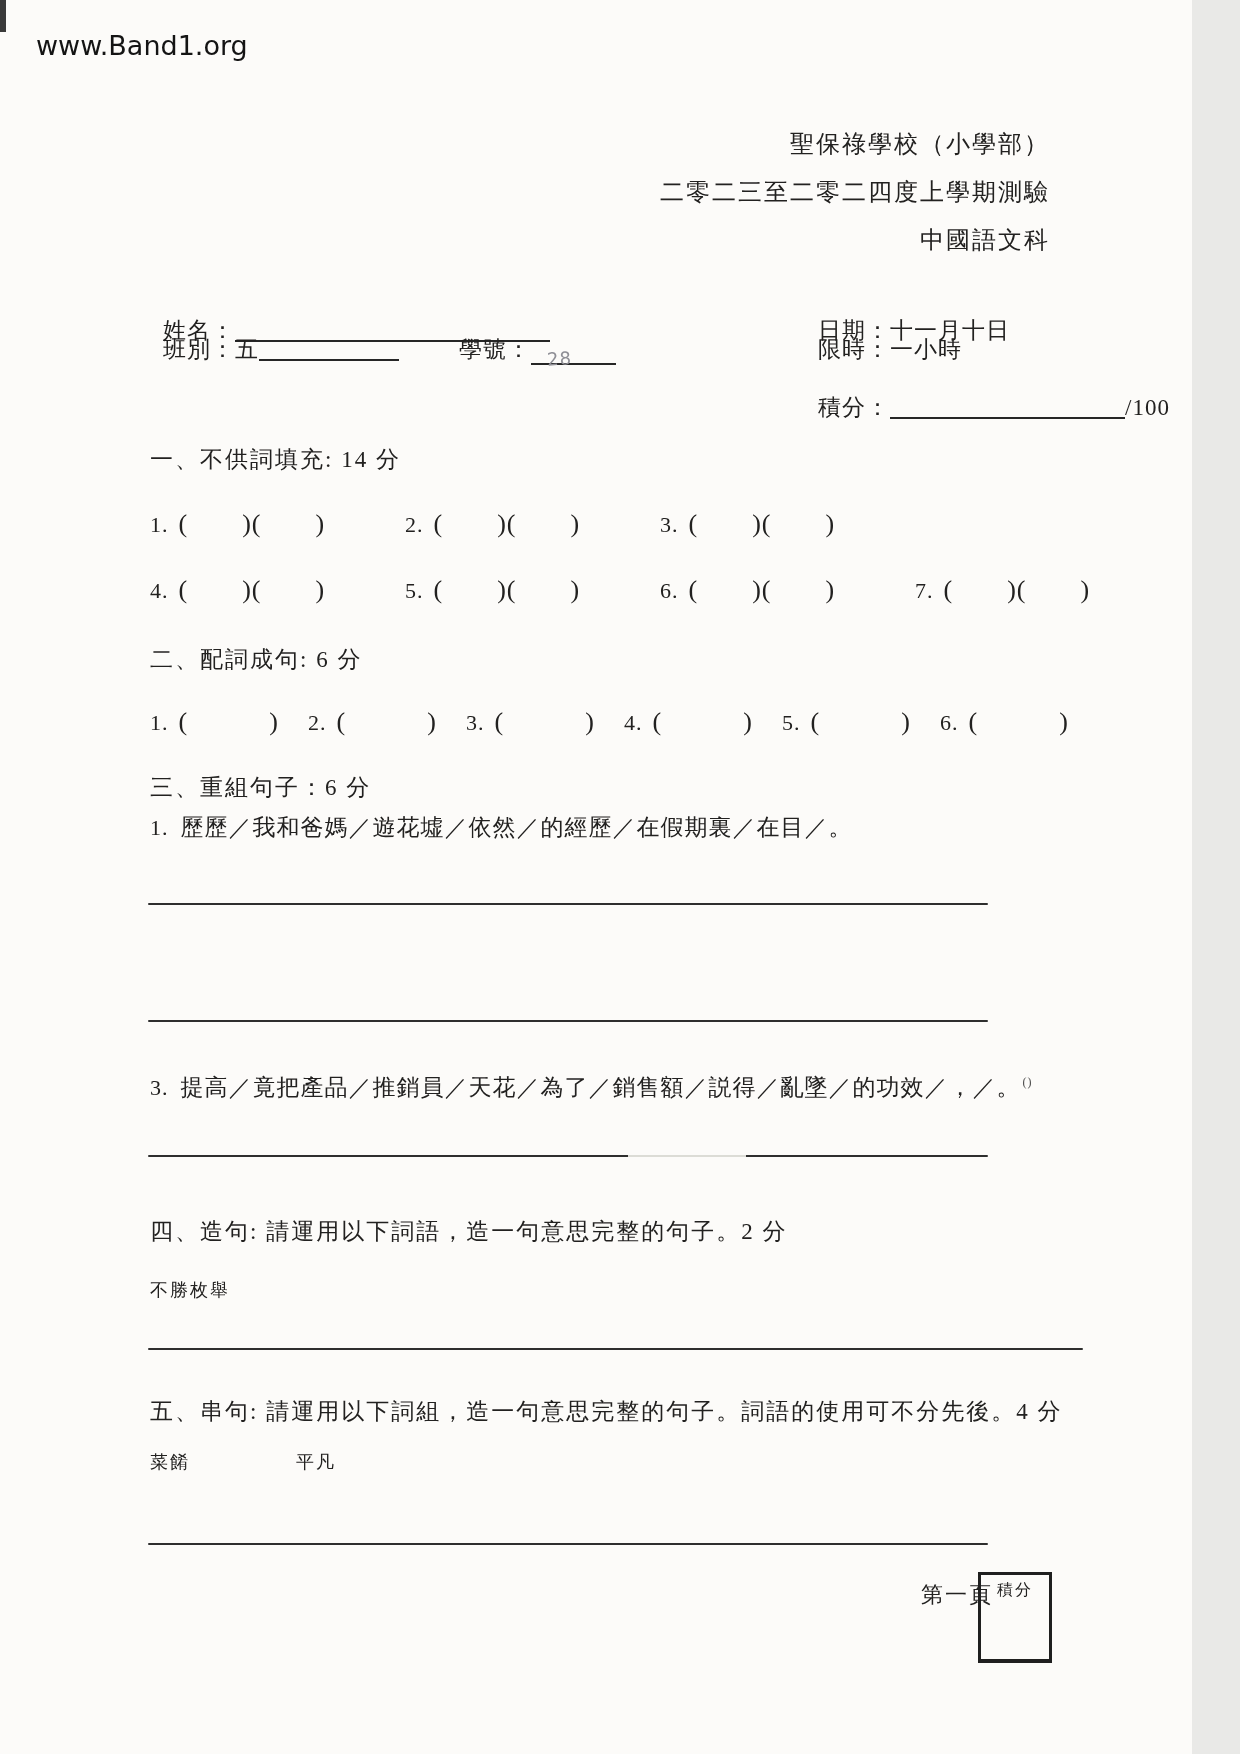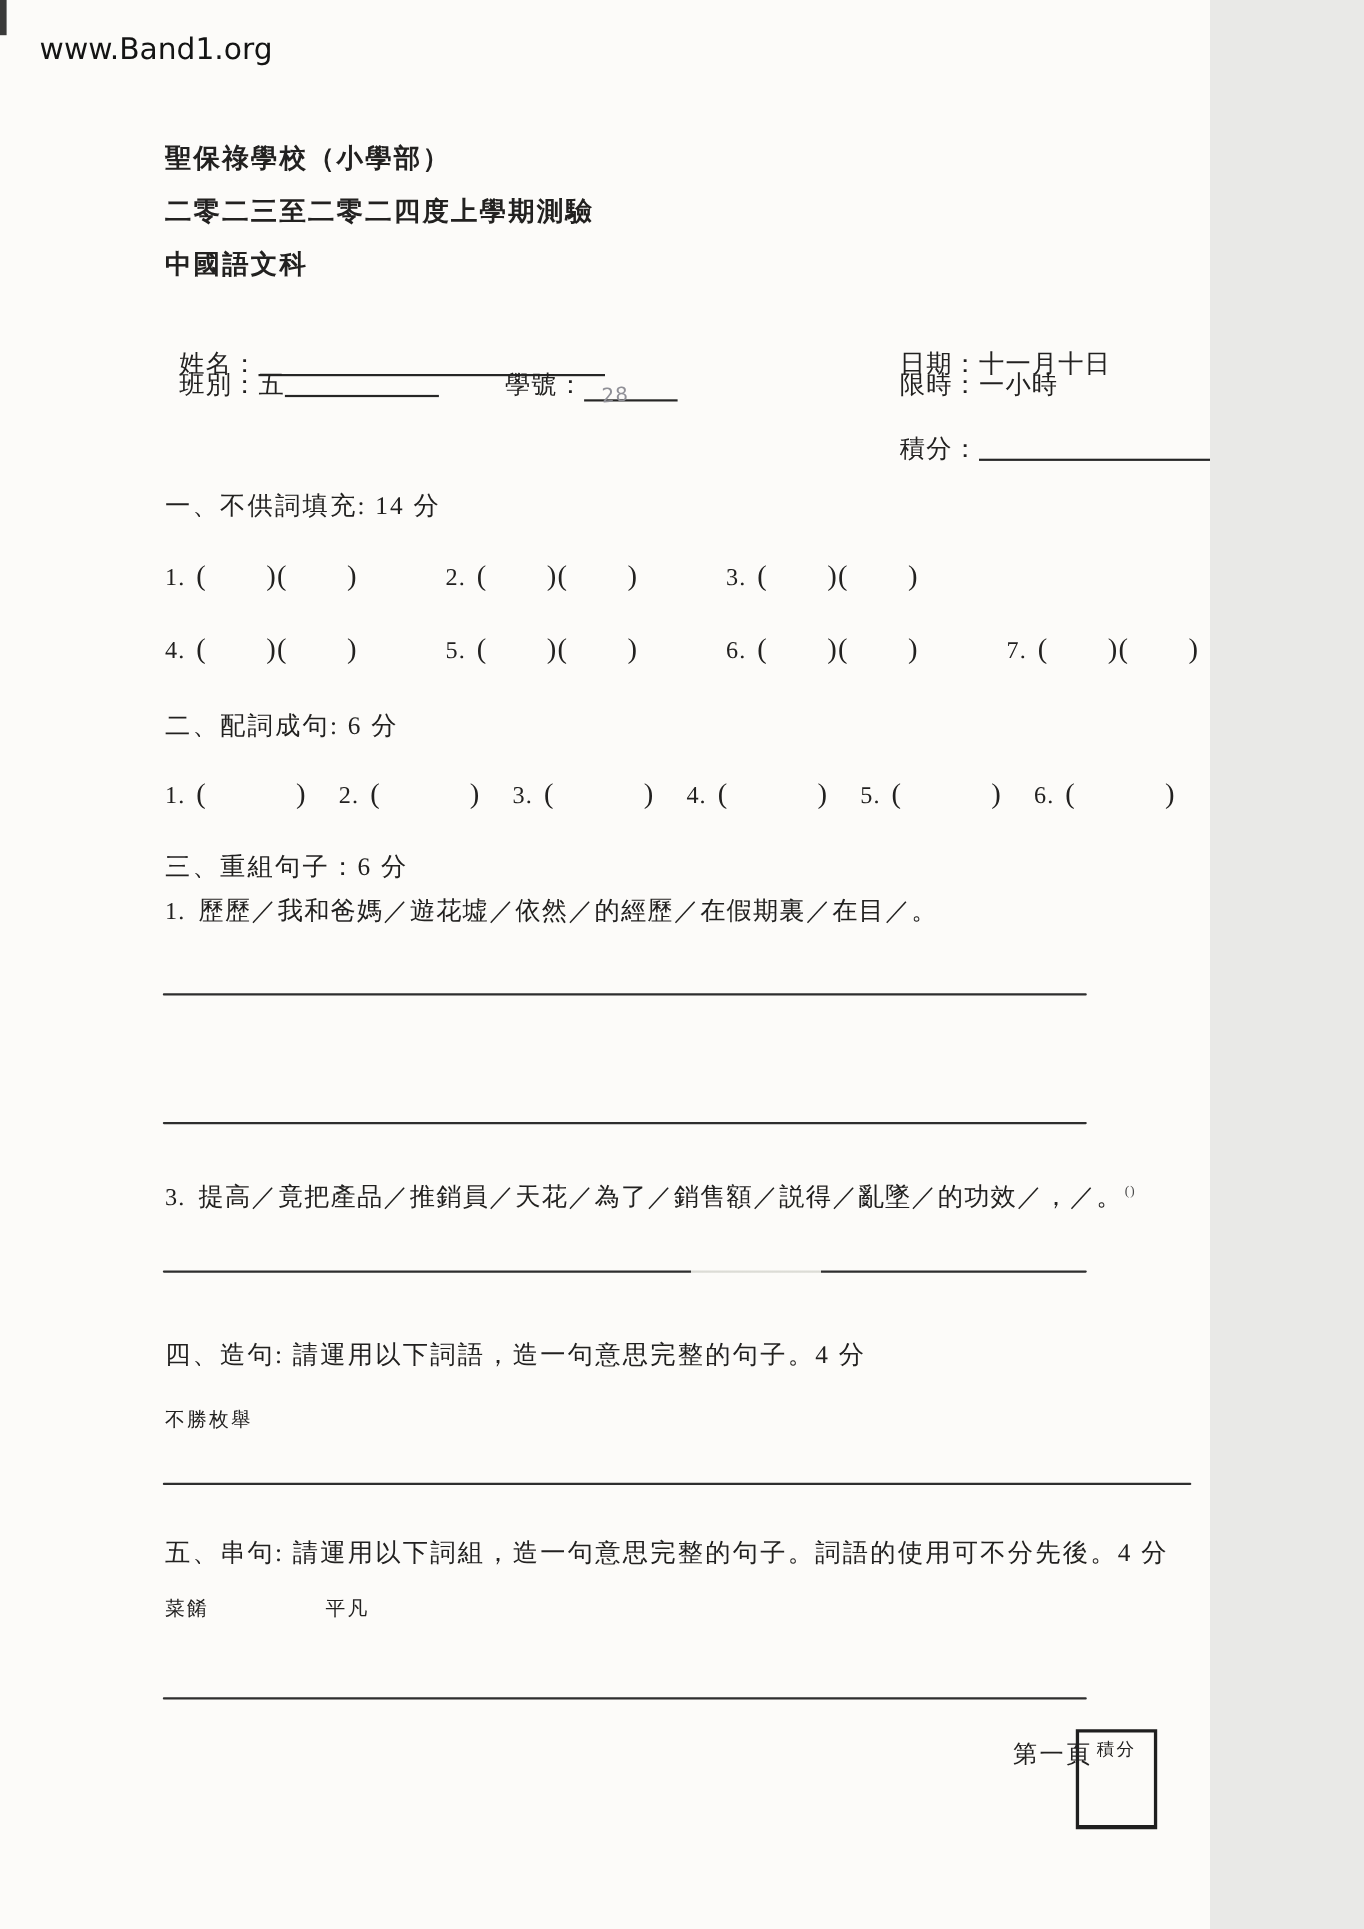--- a/index.html
+++ b/index.html
@@ -1,31 +1,31 @@
 <!DOCTYPE html>
 <html><head>
 <meta charset="utf-8">
 <style>
   * { margin:0; padding:0; box-sizing:border-box; }
   html,body { background:#e9e9e7; }
   .page {
-    position:relative; width:1100px; height:1754px;
+    position:relative; width:1192px; height:1754px;
     background:#fcfbf9; overflow:hidden;
     font-family:"Liberation Serif","DejaVu Serif",serif;
     color:#222120;
   }
   .corner-artifact { position:absolute; left:0; top:0; width:6px; height:32px; background:#3a3a3a; }
   .watermark {
     position:absolute; left:36px; top:30px;
     font-family:"DejaVu Sans","Liberation Sans",sans-serif;
     font-size:27px; color:#141414;
   }
   .title-line {
-    position:absolute; left:150px; width:900px; text-align:left;
-    font-size:24px; letter-spacing:2px; font-weight:700;
+    position:absolute; left:150px; width:900px; text-align:right;
+    font-size:24px; letter-spacing:2px; font-weight:400;
   }
   .t1 { top:128px; } .t2 { top:176px; } .t3 { top:224px; }
   .info-row { position:absolute; font-size:23px; letter-spacing:1px; white-space:nowrap; }
   .left-col { left:163px; }
   .right-col { left:818px; }
   .r1 { top:276px;margin-top:39px; } .r2 { top:334px; } .r3 { top:392px;text-align:right; }
   .uline {
     display:inline-block; border-bottom:2px solid #262626;
     height:24px; vertical-align:-4px;
   }
@@ -171,21 +171,21 @@
   </div>
   <div class="ansline w840" style="top:903px"></div>
 
   <div class="ansline w840" style="top:1020px"></div>
 
   <div class="sentence" style="top:1072px">
     <span class="qnum">3.</span><span>提高／竟把產品／推銷員／天花／為了／銷售額／説得／亂墜／的功效／，／。</span><sup class="tiny-mark">()</sup>
   </div>
   <div class="ansline w840 gapline" style="top:1155px"></div>
 
-  <div class="sec-header" style="top:1216px">四、造句: 請運用以下詞語，造一句意思完整的句子。4 分</div>
+  <div class="sec-header" style="top:1216px">四、造句: 請運用以下詞語，造一句意思完整的句子。2 分</div>
   <div class="word-line" style="top:1278px">不勝枚舉</div>
   <div class="ansline w935" style="top:1348px"></div>
 
   <div class="sec-header" style="top:1396px">五、串句: 請運用以下詞組，造一句意思完整的句子。詞語的使用可不分先後。4 分</div>
   <div class="word-line" style="top:1450px">
     <span>菜餚</span><span class="word2">平凡</span>
   </div>
   <div class="ansline w840" style="top:1543px"></div>
 
   <div class="footer-page">第一頁</div>

